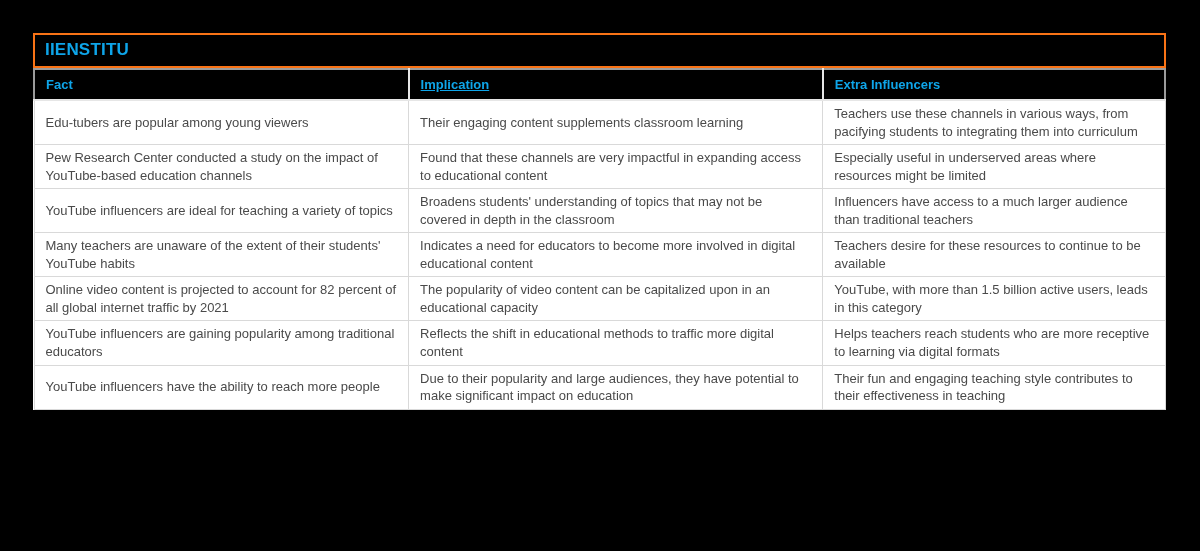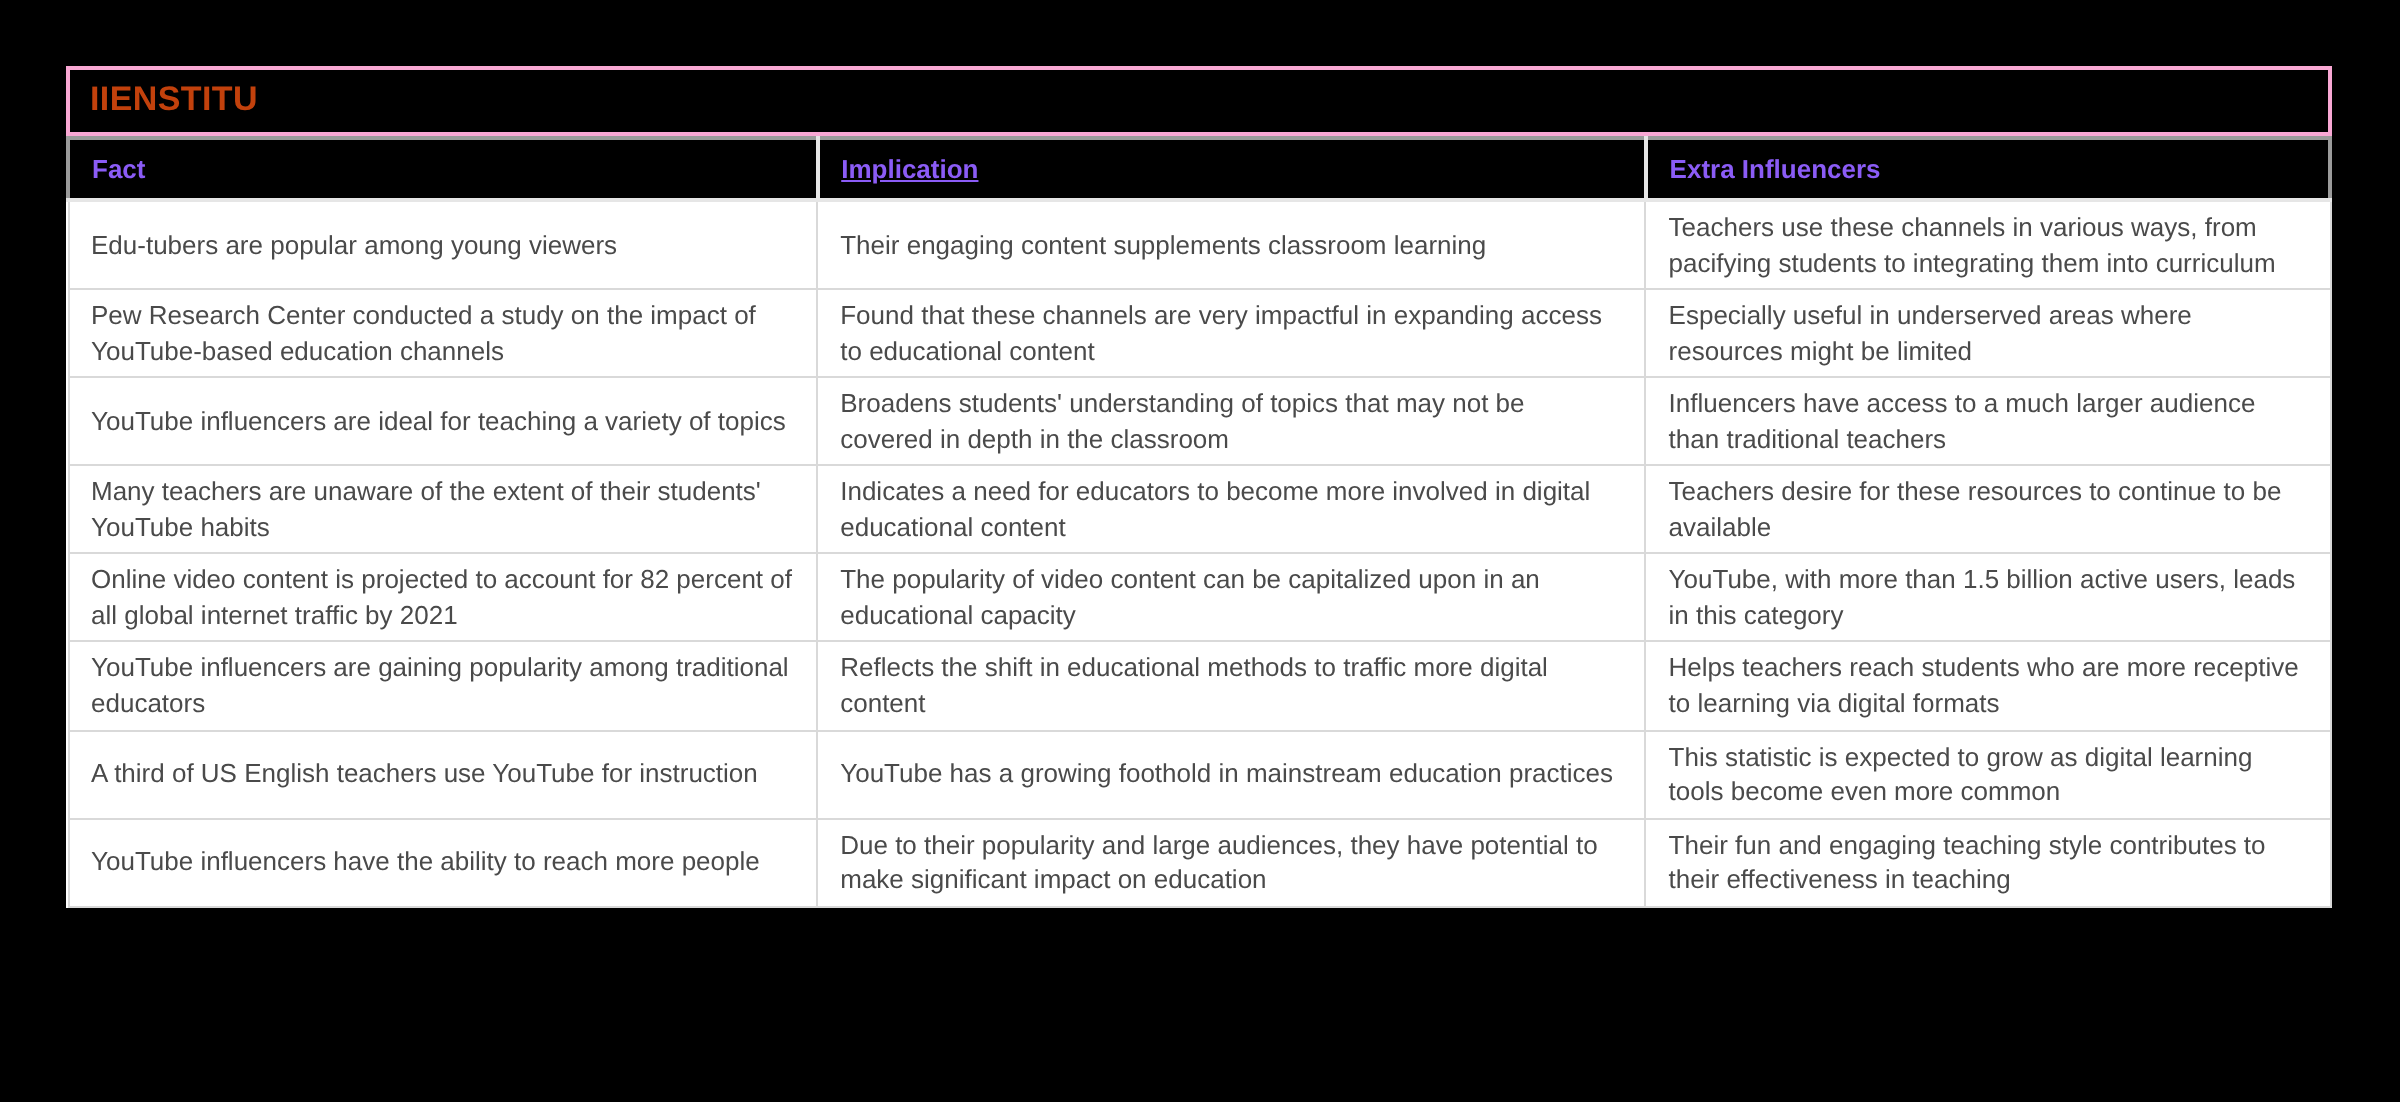--- a/index.html
+++ b/index.html
@@ -14,36 +14,36 @@
     font-family: "Liberation Sans", sans-serif;
   }
   .frame {
     position: absolute;
     left: 33px;
     top: 33px;
     width: 1133px;
   }
   .title-bar {
     background: #000000;
-    border: 2px solid #f9a8d4;
-    color: #c2410c;
+    border: 2px solid #f97316;
+    color: #0ea5e9;
     font-size: 17px;
     font-weight: 700;
     padding: 5px 10px 6px 10px;
     letter-spacing: 0.2px;
   }
   table.data-table {
     width: 100%;
     border-collapse: collapse;
     background: #ffffff;
     table-layout: fixed;
   }
   table.data-table thead th {
     background: #000000;
-    color: #8b5cf6;
+    color: #0ea5e9;
     font-size: 13px;
     font-weight: 700;
     text-align: left;
     padding: 7px 11px;
     border: 2px solid #e6e6e6;
     border-top-color: #9b9b9b;
   }
   table.data-table thead th:first-child  { border-left-color: #9b9b9b; width: 31%; }
   table.data-table thead th:nth-child(2) { width: 34.5%; text-decoration: underline; }
   table.data-table thead th:last-child   { border-right-color: #9b9b9b; }
@@ -96,24 +96,19 @@
           <td>Online video content is projected to account for 82 percent of all global internet traffic by 2021</td>
           <td>The popularity of video content can be capitalized upon in an educational capacity</td>
           <td>YouTube, with more than 1.5 billion active users, leads in this category</td>
         </tr>
         <tr>
           <td>YouTube influencers are gaining popularity among traditional educators</td>
           <td>Reflects the shift in educational methods to traffic more digital content</td>
           <td>Helps teachers reach students who are more receptive to learning via digital formats</td>
         </tr>
         <tr>
-          <td>A third of US English teachers use YouTube for instruction</td>
-          <td>YouTube has a growing foothold in mainstream education practices</td>
-          <td>This statistic is expected to grow as digital learning tools become even more common</td>
-        </tr>
-        <tr>
           <td>YouTube influencers have the ability to reach more people</td>
           <td>Due to their popularity and large audiences, they have potential to make significant impact on education</td>
           <td>Their fun and engaging teaching style contributes to their effectiveness in teaching</td>
         </tr>
       </tbody>
   </table>
 </div>
 
 </body></html>

